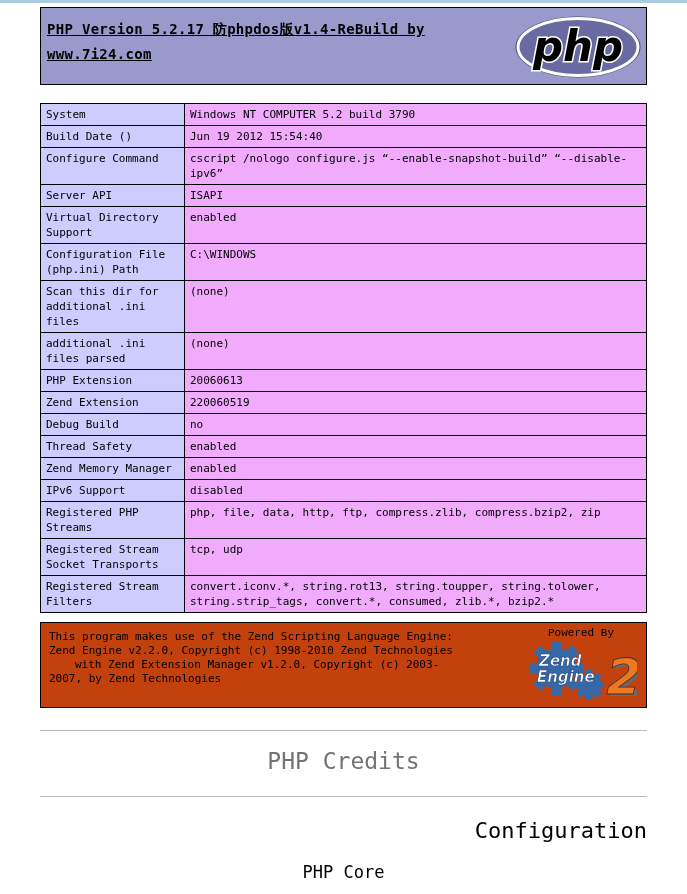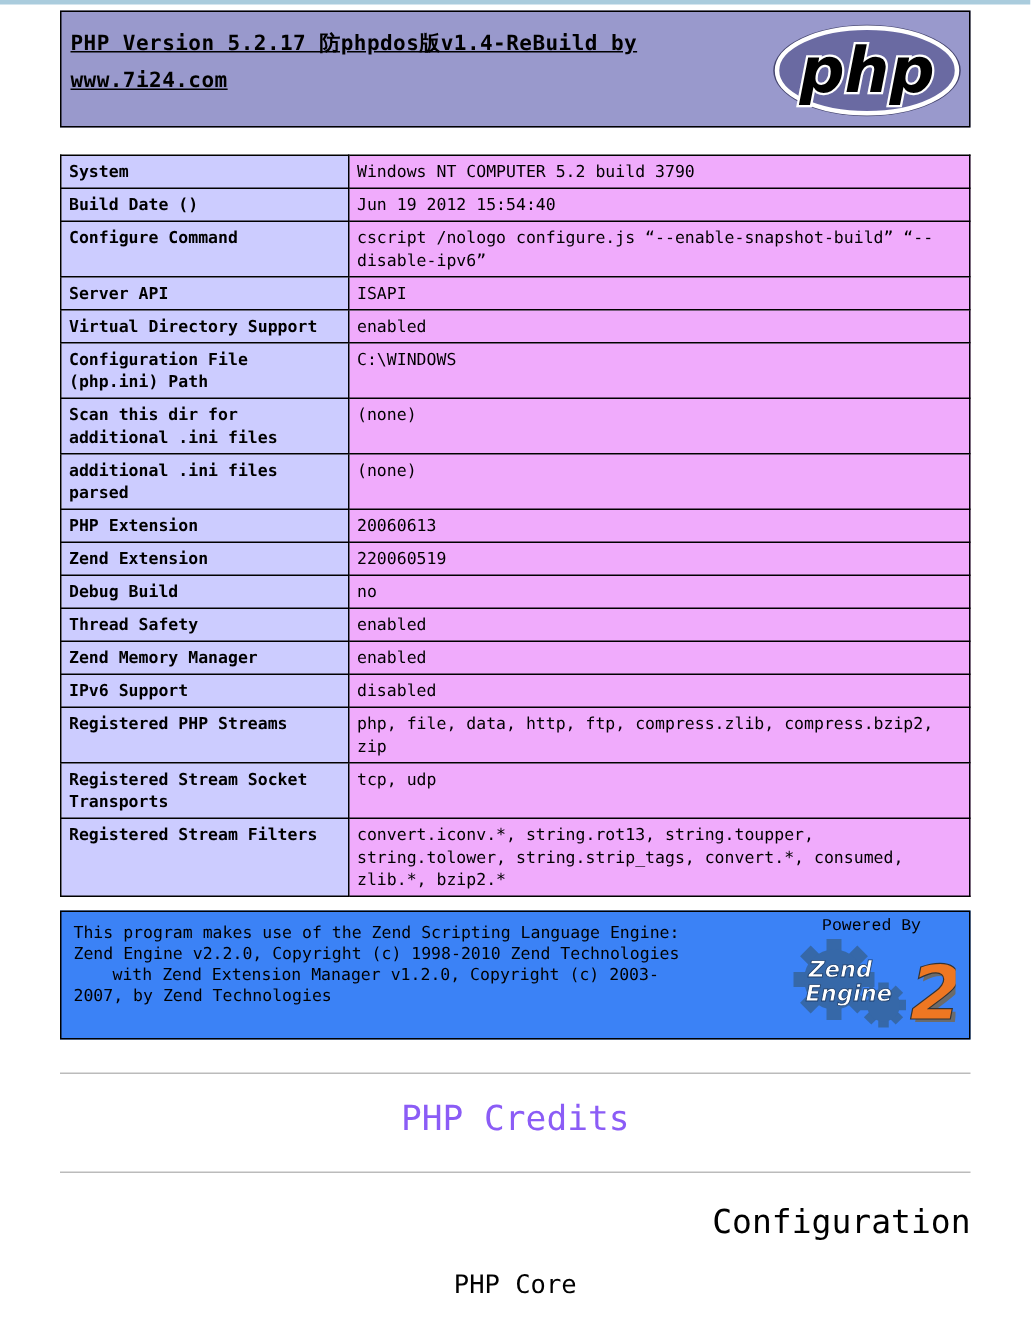--- a/index.html
+++ b/index.html
@@ -22,38 +22,38 @@
     width: 440px; letter-spacing: 0.3px;
   }
   .php-logo { position: absolute; top: 8px; right: 4px; width: 128px; height: 62px; }
 
   
   table.info { border-collapse: collapse; width: 100%; margin-top: 18px; }
   table.info td {
     border: 1px solid #000; padding: 3px 5px;
     font-size: 11px; line-height: 15px; vertical-align: top;
   }
-  td.e { background: #ccccff; font-weight: bold; width: 192px; }
+  td.e { background: #ccccff; font-weight: normal; width: 144px; }
   td.v { background: #f0abfc; }
 
   
   .zend-box {
-    position: relative; background: #3b82f6; border: 1px solid #000;
+    position: relative; background: #c2410c; border: 1px solid #000;
     margin-top: 9px; min-height: 86px; padding: 7px 8px;
     font-size: 11px; line-height: 14px;
   }
   .zend-line { white-space: pre; }
   .zend-line.indent { padding-left: 26px; }
   .zend-logo-wrap { position: absolute; top: 3px; right: 6px; width: 118px; text-align: center; }
   .powered { font-family: Liberation Mono, monospace; font-size: 11px; color: #000; }
 
   hr.rule { border: none; border-top: 1px solid #bbbbbb; margin: 22px 0 0 0; }
 
   .credits {
-    color: #8b5cf6; font-size: 23px; text-align: center;
+    color: #737373; font-size: 23px; text-align: center;
     margin: 17px 0 15px 0; cursor: pointer;
   }
   .h-config { font-size: 22px; text-align: right; margin-top: 21px; font-weight: normal; }
   .h-core  { font-size: 17px; text-align: center; margin-top: 19px; font-weight: normal; }
 </style>
 </head>
 <body>
 
 <div class="topline"></div>
 

